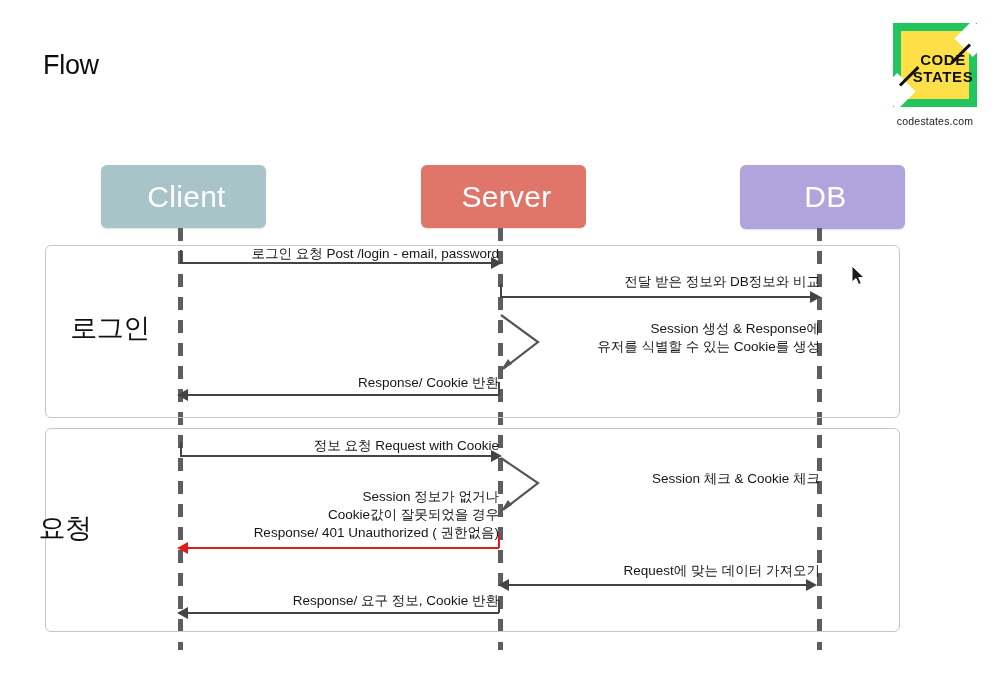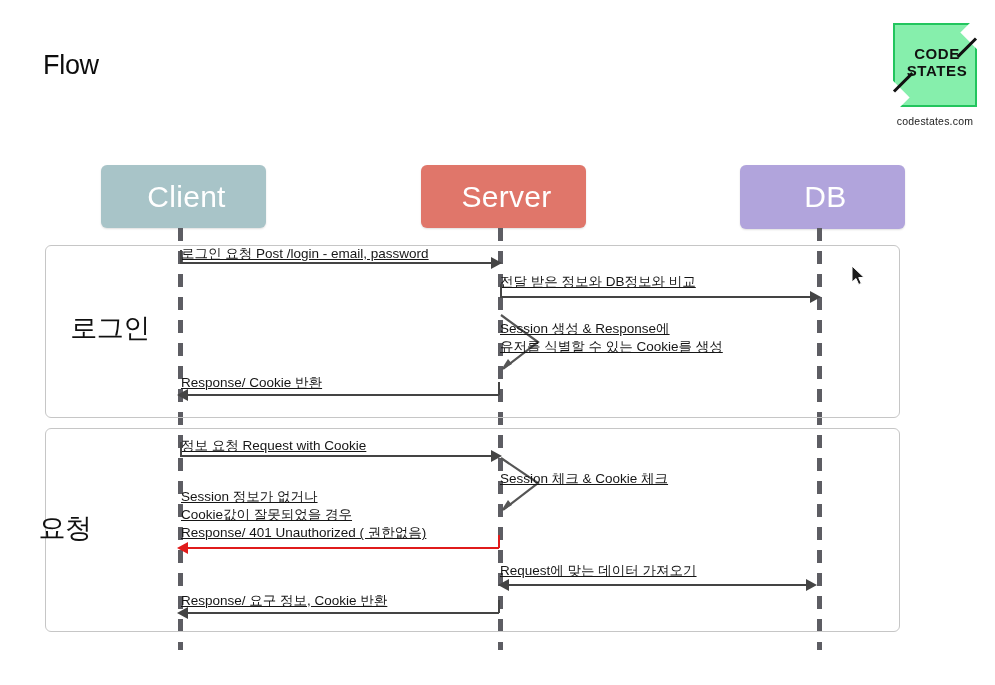--- a/index.html
+++ b/index.html
@@ -18,22 +18,22 @@
   .slide-title{
     position:absolute;left:43px;top:52px;
     font-size:27px;font-weight:normal;letter-spacing:-0.3px;
     color:#0d0d0d;line-height:1;
   }
 
   
   .logo-wrap{position:absolute;left:893px;top:23px;width:88px;height:110px;}
   .logo-box{
     position:absolute;left:0;top:0;width:84px;height:84px;
-    box-sizing:border-box;border:2px solid #22c55e;
-    background:#86efac;
+    box-sizing:border-box;border:8px solid #22c55e;
+    background:#fde047;
   }
   .logo-text{
     position:absolute;left:0;top:20px;width:84px;
     text-align:center;font-size:15px;font-weight:bold;
     line-height:17px;letter-spacing:0.6px;color:#111;
   }
   .logo-notch{position:absolute;background:#fff;}
   .notch-tr{right:-4px;top:-4px;width:26px;height:26px;
     transform:rotate(45deg) translate(8px,-10px);}
   .notch-bl{left:-4px;bottom:-4px;width:26px;height:26px;
@@ -97,24 +97,23 @@
   }
   .ah-left{
     border-top:6px solid transparent;border-bottom:6px solid transparent;
     border-right:11px solid #444;
   }
   .ah-left.red{border-right-color:#e01b1b;}
   .tail{position:absolute;width:2px;height:13px;background:#444;}
   .tail.red{background:#e01b1b;}
 
   .msg-label{
-    position:absolute;text-align:left;
+    position:absolute;text-align:right;
     font-size:13.5px;color:#161616;line-height:18px;
     white-space:nowrap;
-    text-decoration:underline;
   }
 
   
   .selfloop{position:absolute;}
   .selfloop svg{display:block;}
 
   
   .cursor{position:absolute;left:851px;top:265px;width:16px;height:22px;}
 </style>
 </head>

